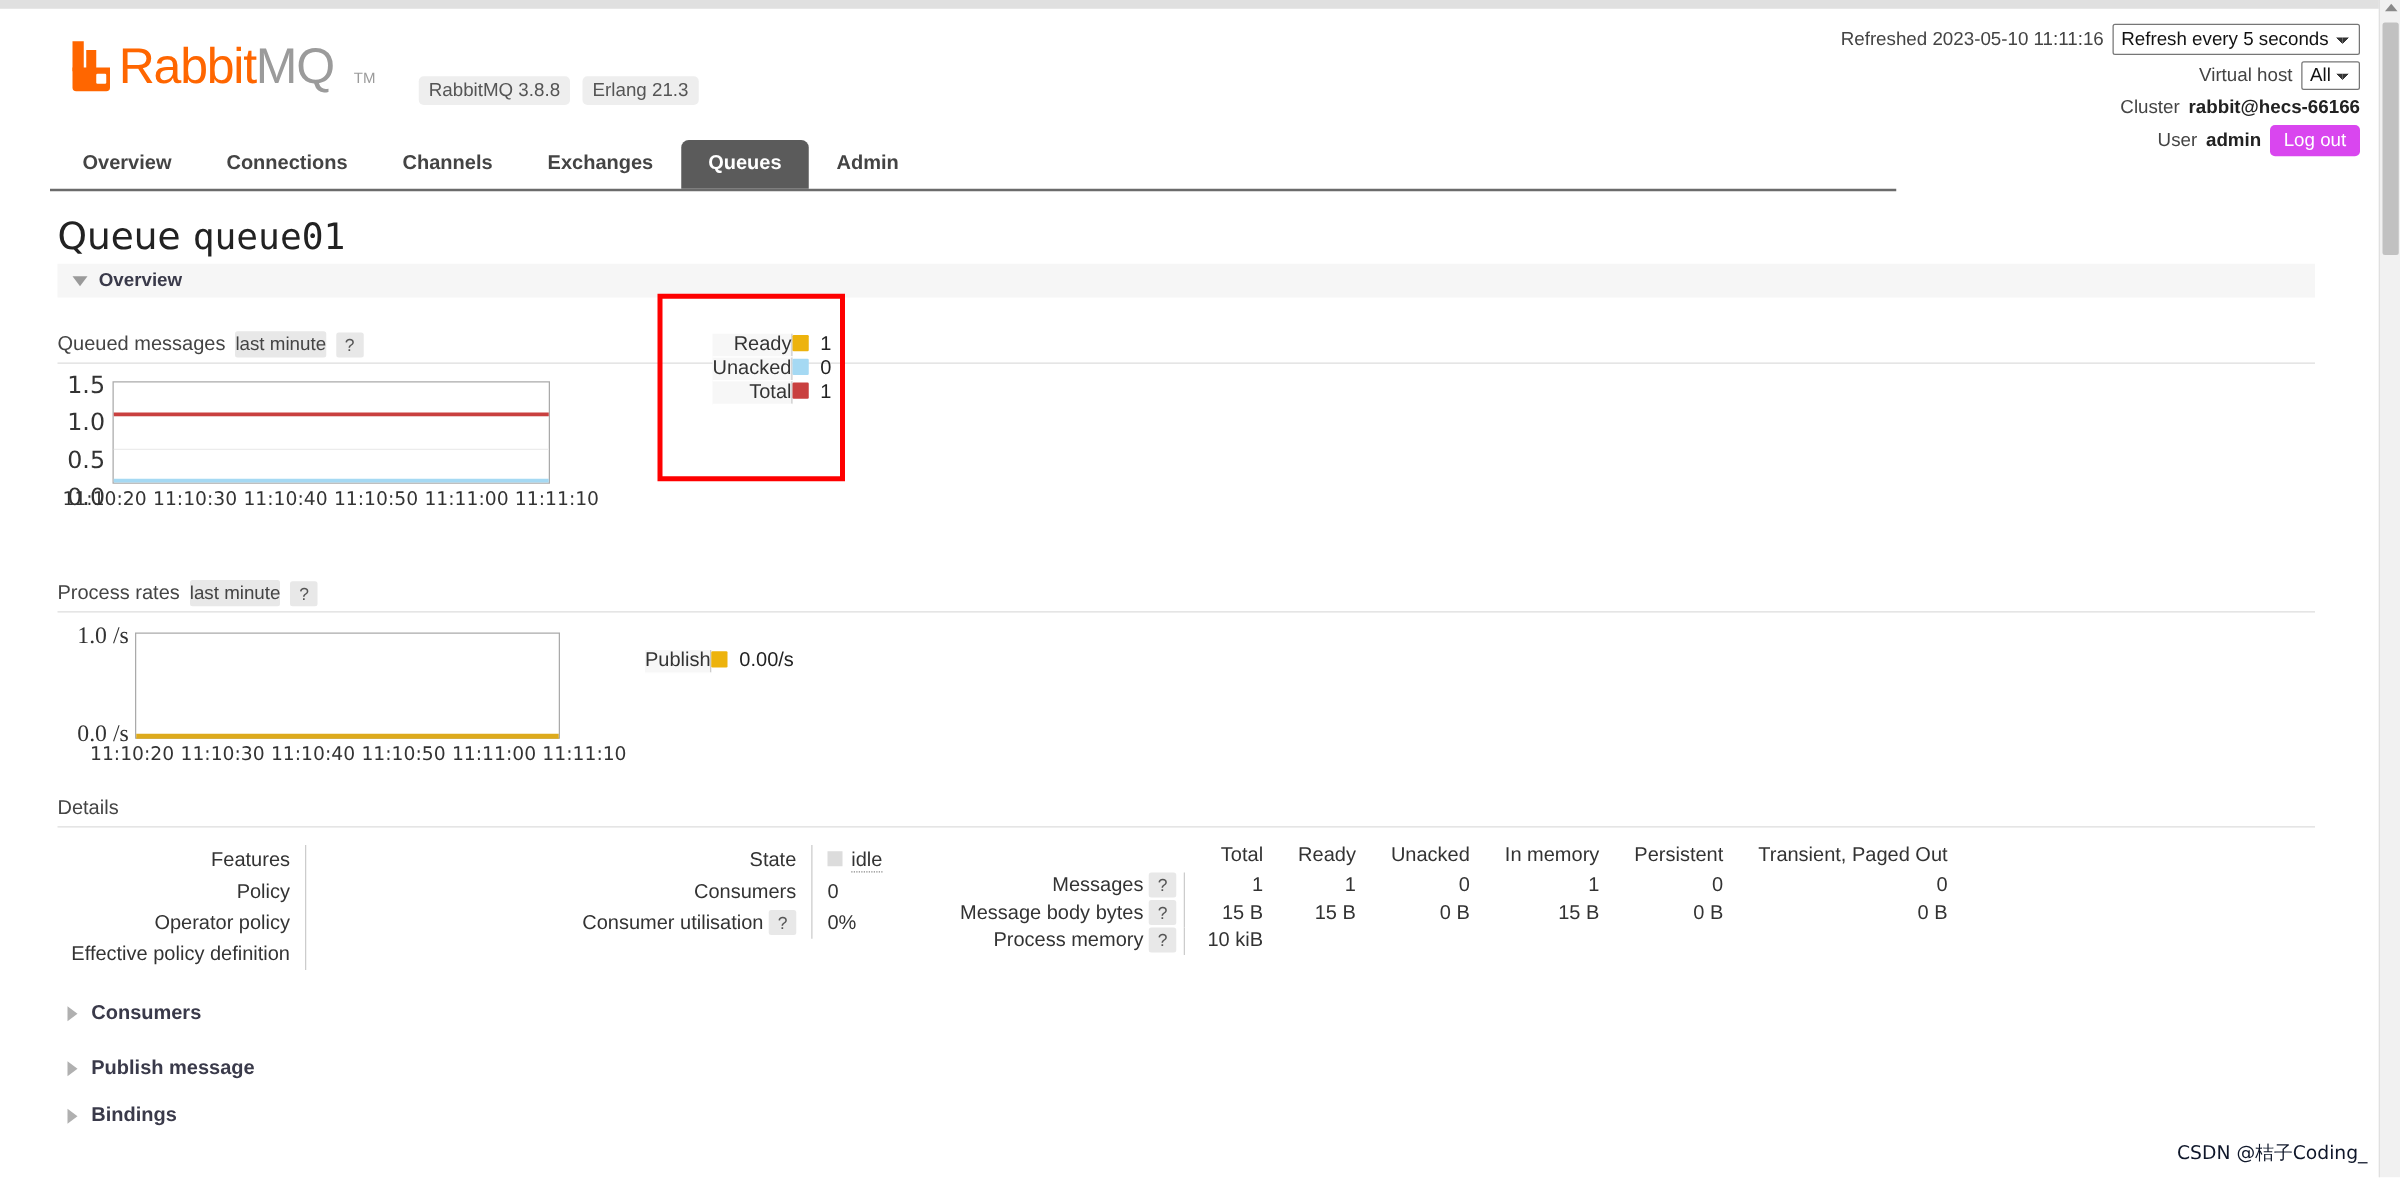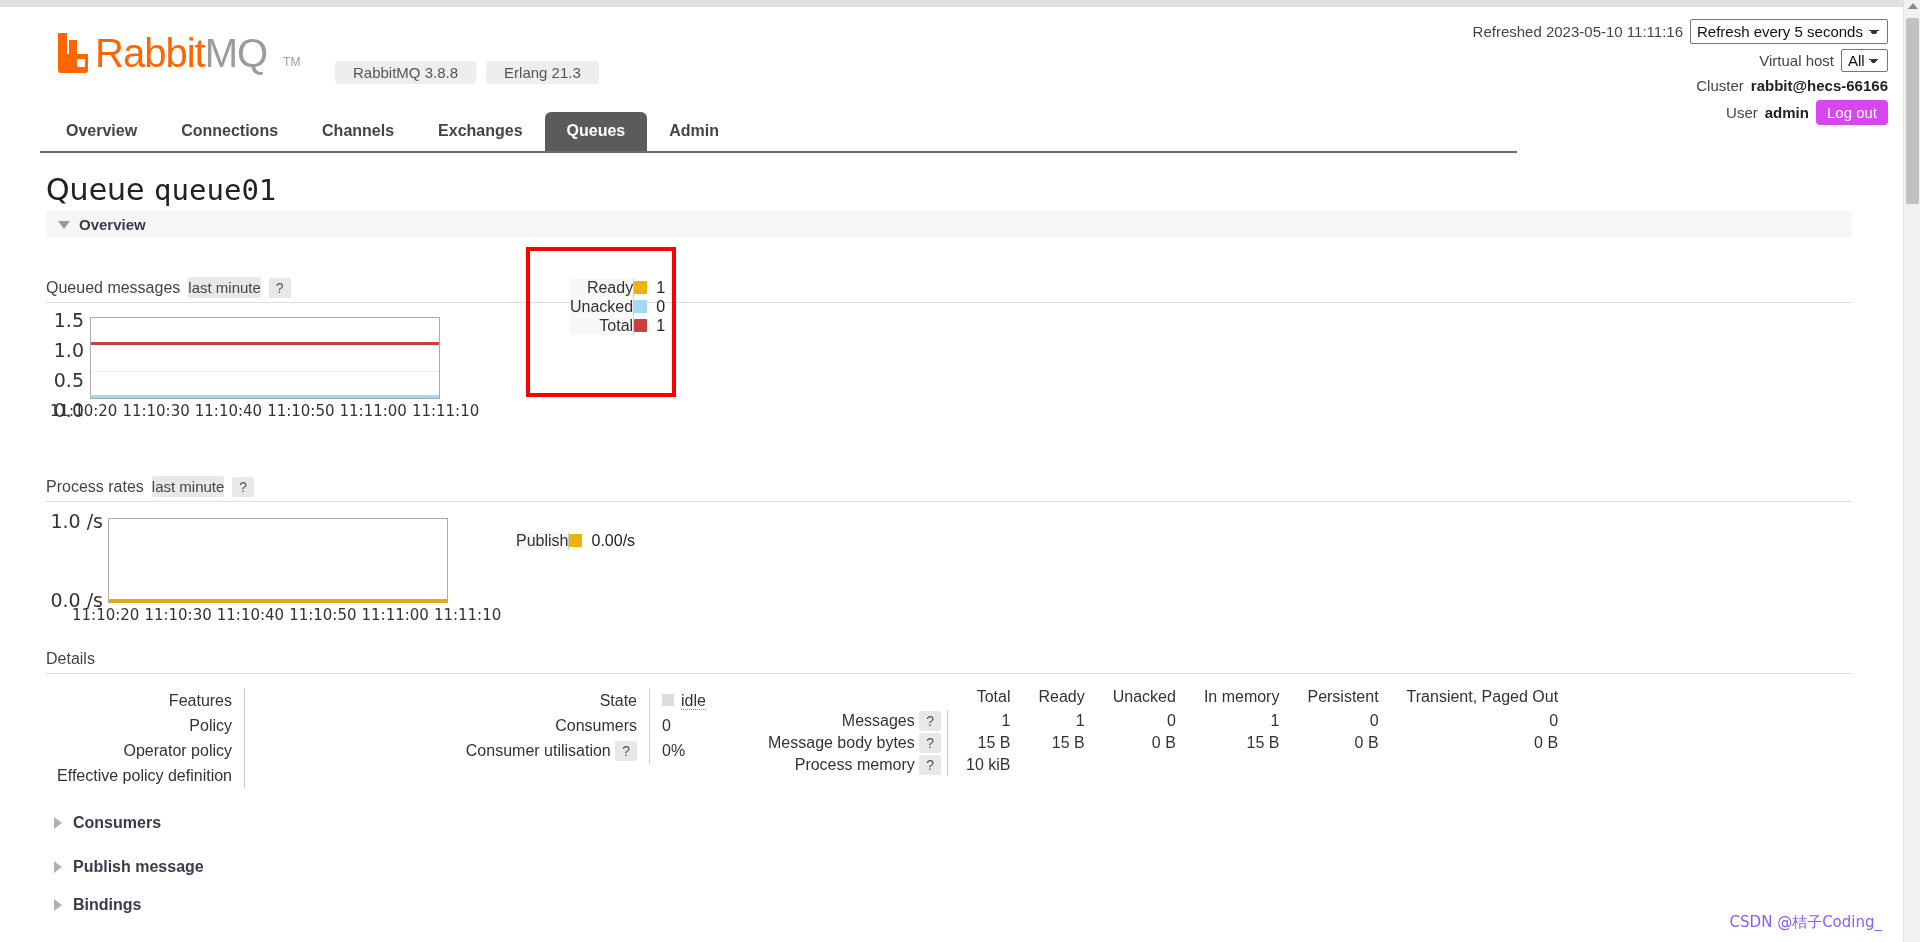--- a/index.html
+++ b/index.html
@@ -62,21 +62,21 @@
   .logo-tm {
     font-size: 12px; color: #9b9b9b;
     margin-left: 16px; margin-bottom: 4px; text-align: center;
   }
   .ver-pills {
     position: absolute; left: 335px; top: 54px;
     display: flex; gap: 10px;
   }
   .pill {
     background: #eee; color: #555;
-    font-size: 15px; padding: 3px 18px;
+    font-size: 15px; padding: 3px 8px;
     border-radius: 4px;
   }
   
   .nav {
     position: absolute; left: 44px; top: 105px;
     display: flex; align-items: flex-end;
   }
   .nav a {
     display: block;
     font-size: 16px; font-weight: bold;
@@ -148,21 +148,21 @@
     border-right: 6px solid transparent;
     border-top: 8px solid #9a9a9a;
   }
   .tri-right {
     width: 0; height: 0;
     border-top: 6px solid transparent;
     border-bottom: 6px solid transparent;
     border-left: 8px solid #b0b0b0;
   }
   
-  .chart-block { margin-left: 46px; margin-top: 39px; }
+  .chart-block { margin-left: 46px; margin-top: 27px; }
   .chart-head {
     display: flex; align-items: center; gap: 8px;
     border-bottom: 1px solid #ddd;
     width: 1806px; padding-bottom: 4px;
   }
   .chart-head .ctitle { font-size: 16px; color: #444; }
   .tag {
     background: #e8e8e8; color: #444;
     font-size: 15px; padding: 2px 0; border-radius: 2px;
   }
@@ -275,22 +275,22 @@
     border-left: 5px solid transparent;
     border-right: 5px solid transparent;
     border-bottom: 6px solid #8a8a8a;
   }
   .sb-thumb {
     position: absolute; top: 18px; left: 2px;
     width: 13px; height: 186px;
     background: #c1c1c1; border-radius: 2px;
   }
   .watermark {
-    position: absolute; right: 38px; bottom: 10px;
-    font-size: 15px; color: #8b5cf6;
+    position: absolute; right: 26px; bottom: 10px;
+    font-size: 15px; color: #0f172a;
     font-family: "DejaVu Sans", sans-serif;
   }
 </style>
 </head>
 <body>
 
 <div class="page">
 
   <div class="topstrip"></div>
 
@@ -421,21 +421,21 @@
 
     <div class="chart-block" style="margin-top:56px;">
       <div class="chart-head">
         <span class="ctitle">Process rates</span>
         <span class="tag">last minute</span>
         <span class="help">?</span>
       </div>
 
       <div class="chart-row" style="margin-top:16px;">
         <div class="chart-area" style="width:470px;">
-          <div class="ylabels" style="left:-3px;top:-8px;width:60px;">
+          <div class="ylabels" style="left:-3px;top:-8px;width:60px;font-family:Liberation Serif, serif;">
             <div>1.0 /s</div>
             <div style="margin-top:57px;">0.0 /s</div>
           </div>
           <div class="plotbox" style="margin-left:62px; width:340px; height:85px;">
             <div class="series-line" style="bottom:-1px; background:#ddaa1c; height:4px;"></div>
           </div>
           <div class="xlabels" style="margin-left:26px;margin-top:3px;">
             <span>11:10:20</span>
             <span style="margin-left:5px">11:10:30</span>
             <span style="margin-left:5px">11:10:40</span>

